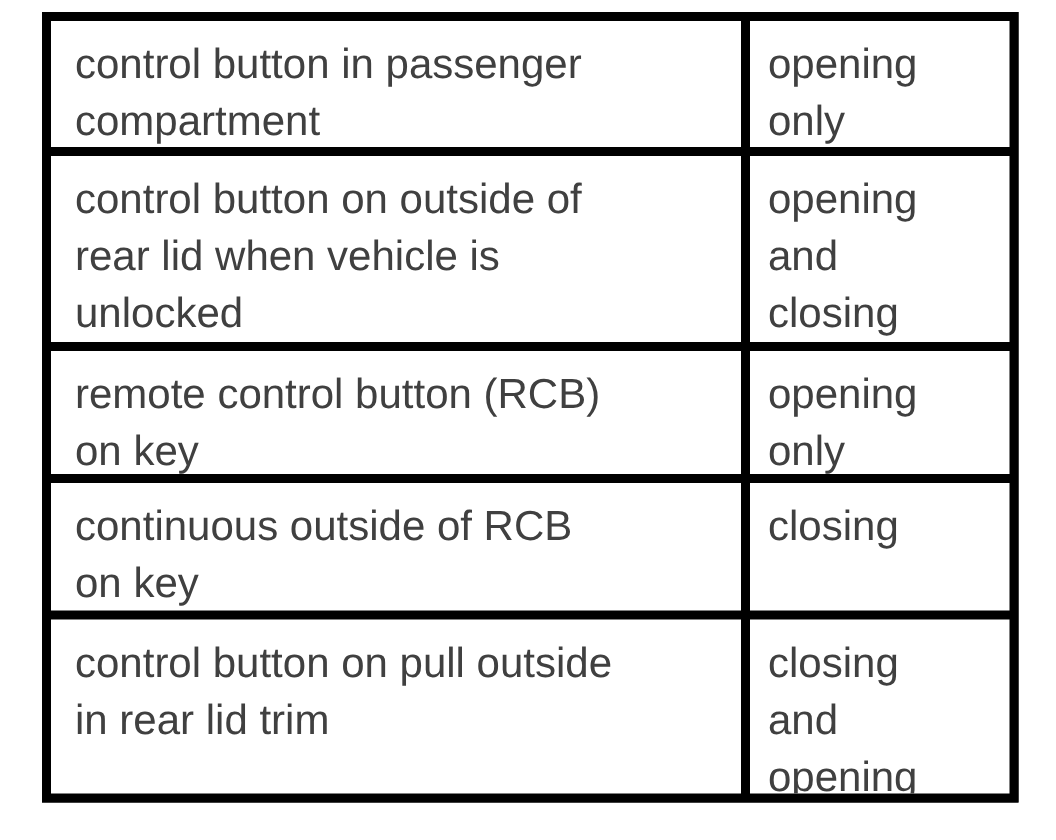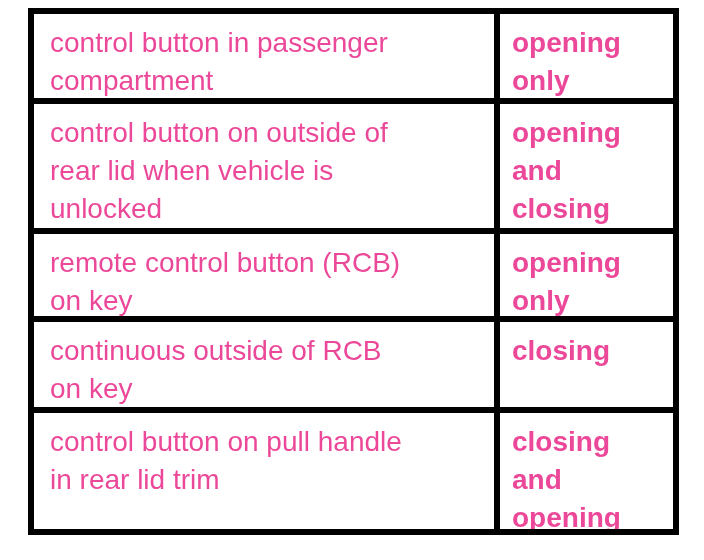--- a/index.html
+++ b/index.html
@@ -21,32 +21,31 @@
     background: #000000;
     border: 6px solid #000000;
     width: 639px;
     margin: 8px 0 0 28px;
   }
   .row {
     display: contents;
   }
   .cell {
     background: #ffffff;
-    color: #ec4899;
+    color: #404040;
     font-size: 28px;
     line-height: 38px;
     white-space: pre-line;
     overflow: hidden;
   }
   .cell.trigger {
     padding: 10px 6px 0 16px;
   }
   .cell.function {
     padding: 10px 4px 0 12px;
-    font-weight: bold;
   }
 </style>
 </head>
 <body>
 
 <div class="tbl">
 
   <div class="row">
     <div class="cell trigger">control button in passenger
 compartment</div>
@@ -70,20 +69,20 @@
 only</div>
   </div>
 
   <div class="row">
     <div class="cell trigger">continuous outside of RCB
 on key</div>
     <div class="cell function">closing</div>
   </div>
 
   <div class="row">
-    <div class="cell trigger">control button on pull handle
+    <div class="cell trigger">control button on pull outside
 in rear lid trim</div>
     <div class="cell function">closing
 and
 opening</div>
   </div>
 
 </div>
 
 </body></html>

